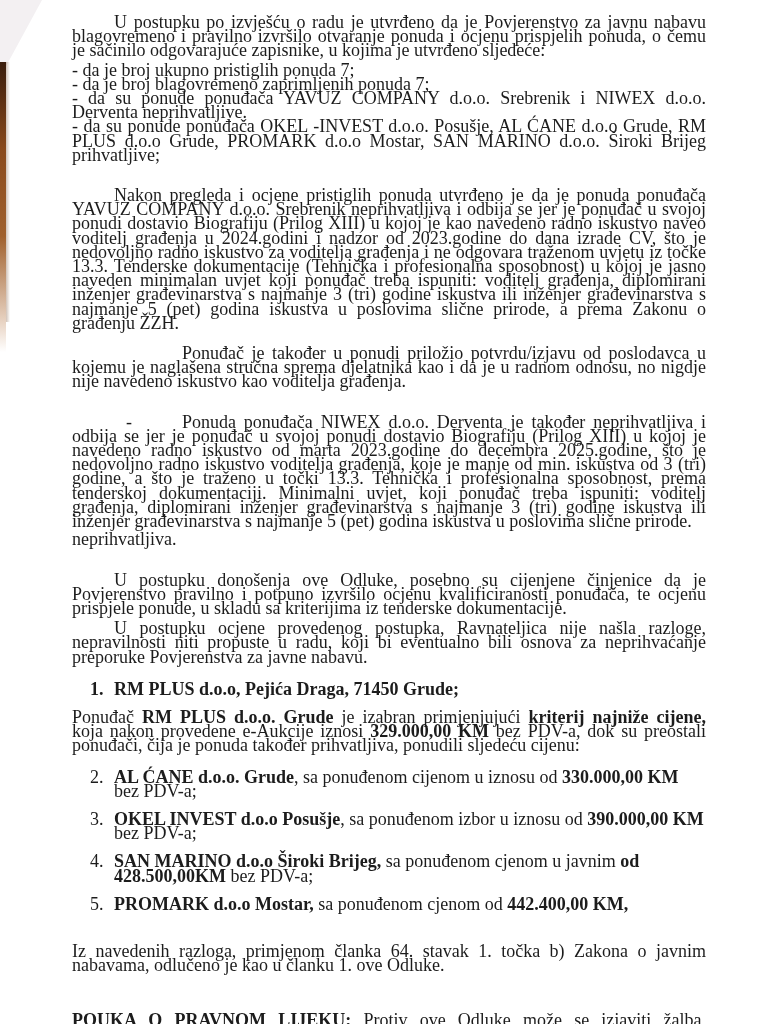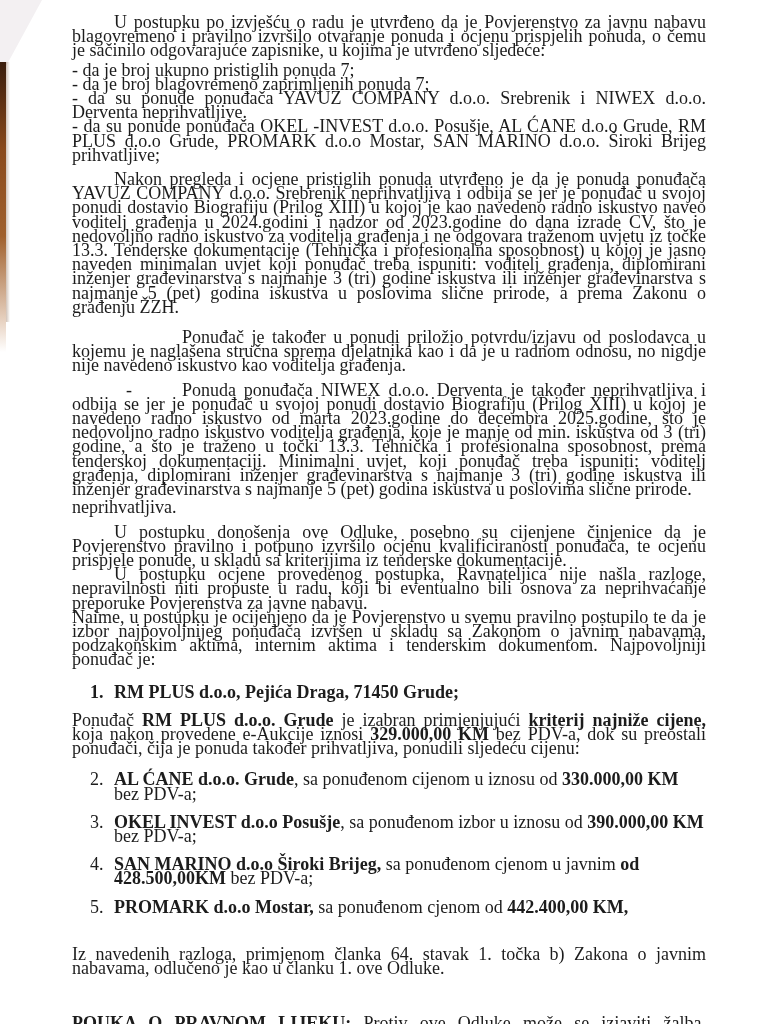--- a/index.html
+++ b/index.html
@@ -24,21 +24,21 @@
   }
   .page {
     position: absolute; left: 72px; top: 10px; width: 634px;
     font-size: 18px; line-height: 14.2px;
   }
   p { margin: 0; text-align: justify; }
   .indent { text-indent: 42px; }
   .indent-deep { text-indent: 110px; font-family: Liberation Serif, serif; }
   .gap-s { margin-top: 5px; }
   .gap-m { margin-top: 16px; }
-  .gap-l { margin-top: 10px; }
+  .gap-l { margin-top: 26px; }
   .list-line { margin: 0; }
   ol.winner, ol.others { margin: 0; padding: 0; list-style: none; }
   ol li { display: flex; margin: 0; }
   ol li .num { width: 24px; padding-left: 18px; flex: none; }
   b { font-weight: bold; }
   .price-list li { margin-top: 14px; }
   .price-list li:first-child { margin-top: 0; }
 </style>
 </head>
 <body>
@@ -57,22 +57,21 @@
     <p class="list-line">- da su ponude ponuđača OKEL -INVEST  d.o.o. Posušje, AL ĆANE d.o.o Grude, RM PLUS d.o.o Grude, PROMARK d.o.o Mostar, SAN MARINO  d.o.o. Široki Brijeg prihvatljive;</p>
   </div>
 
   <p class="indent gap-l">Nakon pregleda i ocjene pristiglih ponuda utvrđeno je da je ponuda ponuđača YAVUZ COMPANY d.o.o. Srebrenik neprihvatljiva i odbija se jer je ponuđač u svojoj ponudi dostavio Biografiju (Prilog XIII) u kojoj je kao navedeno radno iskustvo naveo voditelj građenja u 2024.godini i nadzor od 2023.godine do dana izrade CV, što je nedovoljno radno iskustvo za voditelja građenja i ne odgovara traženom uvjetu iz točke 13.3. Tenderske dokumentacije (Tehnička i profesionalna sposobnost) u kojoj je jasno naveden minimalan uvjet koji ponuđač treba ispuniti: voditelj građenja, diplomirani inženjer građevinarstva s najmanje 3 (tri) godine iskustva ili inženjer građevinarstva s najmanje 5 (pet) godina iskustva u poslovima slične prirode, a prema Zakonu o građenju ŽZH.</p>
   <p class="indent-deep gap-m">Ponuđač je također u ponudi priložio potvrdu/izjavu od poslodavca u kojemu je naglašena stručna sprema djelatnika kao i da je u radnom odnosu, no nigdje nije navedeno iskustvo kao voditelja građenja.</p>
 
   <p class="gap-l" style="text-indent:0"><span style="display:inline-block;width:110px;padding-left:54px;box-sizing:border-box">-</span><span>Ponuda ponuđača NIWEX d.o.o. Derventa je također neprihvatljiva i odbija se jer je ponuđač u svojoj ponudi dostavio Biografiju (Prilog XIII) u kojoj je navedeno radno iskustvo od marta 2023.godine do decembra 2025.godine, što je nedovoljno radno iskustvo voditelja građenja, koje je manje od min. iskustva od 3 (tri) godine, a što je traženo u točki 13.3. Tehnička i profesionalna sposobnost, prema tenderskoj dokumentaciji. Minimalni uvjet, koji ponuđač treba ispuniti: voditelj građenja, diplomirani inženjer građevinarstva s najmanje 3 (tri) godine iskustva ili inženjer građevinarstva s najmanje 5 (pet) godina iskustva u poslovima slične prirode.</span></p>
   <p style="margin-top:4px">neprihvatljiva.</p>
 
   <p class="indent gap-l">U postupku donošenja ove Odluke, posebno su cijenjene činjenice da je Povjerenstvo pravilno i potpuno izvršilo ocjenu kvalificiranosti ponuđača, te ocjenu prispjele ponude, u skladu sa kriterijima iz tenderske dokumentacije.</p>
-  <p class="indent" style="margin-top:0">U postupku ocjene provedenog postupka, Ravnateljica nije našla razloge, nepravilnosti niti propuste u radu, koji bi eventualno bili osnova za neprihvaćanje preporuke Povjerenstva za javne nabavu.</p>
-  <p>Naime, u postupku je ocijenjeno da je Povjerenstvo u svemu pravilno postupilo te da je izbor najpovoljnijeg ponuđača izvršen u skladu sa Zakonom o javnim nabavama, podzakonskim aktima, internim aktima i tenderskim dokumentom. Najpovoljniji ponuđač je:</p>
+  <p class="indent" style="margin-top:6px">U postupku ocjene provedenog postupka, Ravnateljica nije našla razloge, nepravilnosti niti propuste u radu, koji bi eventualno bili osnova za neprihvaćanje preporuke Povjerenstva za javne nabavu.</p>
 
   <ol class="winner" style="margin-top:18px">
     <li>
       <span class="num" style="font-weight:bold">1.</span>
       <b>RM PLUS d.o.o, Pejića Draga, 71450 Grude;</b>
     </li>
   </ol>
 
   <p style="margin-top:14px"><span>Ponuđač </span><b>RM PLUS d.o.o. Grude</b><span> je izabran primjenjujući </span><b>kriterij najniže cijene,</b><span> koja nakon provedene e-Aukcije iznosi </span><b>329.000,00 KM</b><span> bez PDV-a, dok su preostali ponuđači, čija je ponuda također prihvatljiva, ponudili sljedeću cijenu:</span></p>
 

